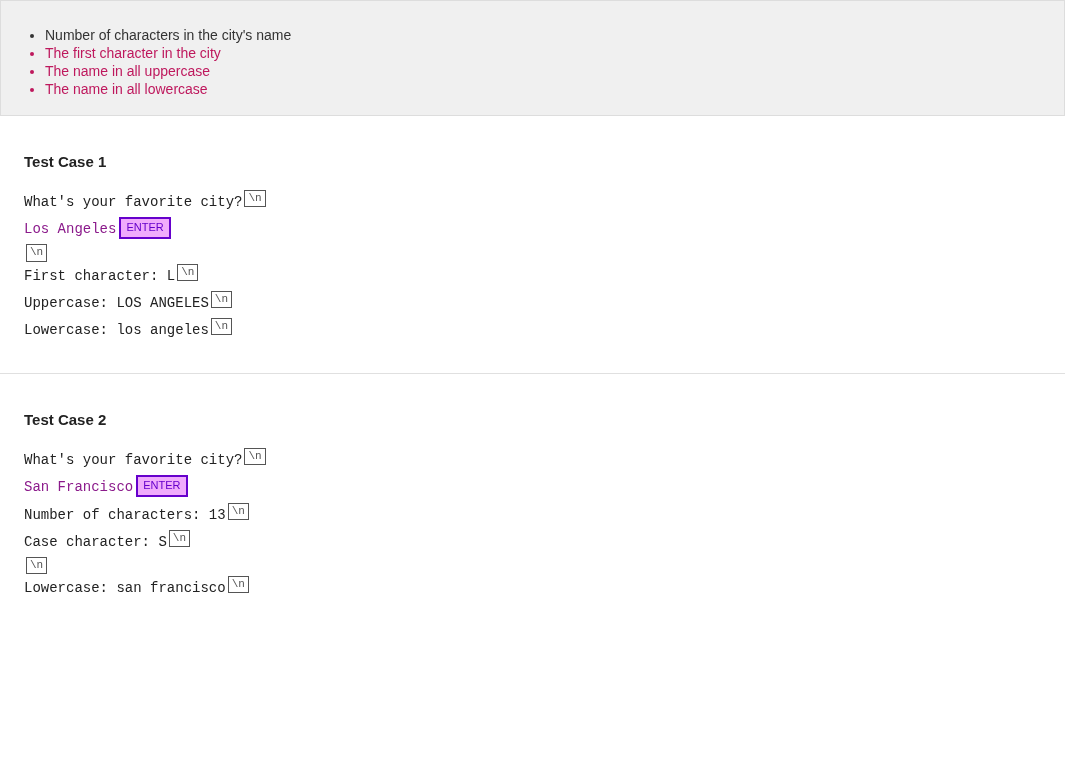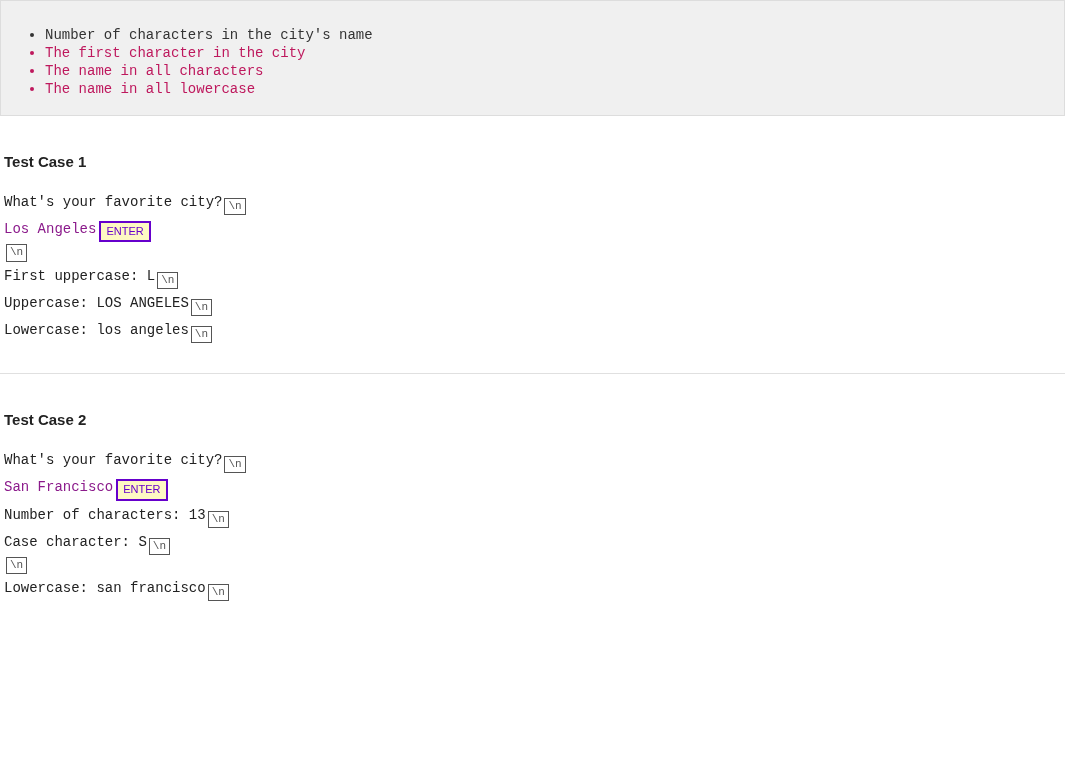--- a/index.html
+++ b/index.html
@@ -10,21 +10,20 @@
       background: #fff;
       color: #333;
       padding: 0;
     }
 
     .problem-box {
       background: #f0f0f0;
       border: 1px solid #ddd;
       padding: 16px 20px;
       margin-bottom: 20px;
-      font-family: Liberation Mono, monospace;
     }
 
     .problem-points {
       font-weight: bold;
       font-size: 15px;
       color: #222;
       margin-bottom: 4px;
     }
 
     .problem-desc {
@@ -42,42 +41,42 @@
       margin-bottom: 2px;
       font-size: 14px;
       color: #be185d;
     }
 
     .problem-list li:first-child {
       color: #333;
     }
 
     .section {
-      padding: 0 4px;
+      padding: 0 24px;
       margin-bottom: 30px;
       margin-top: 37px;
     }
 
     .test-case-title {
       font-weight: bold;
       font-size: 15px;
       color: #222;
       margin-bottom: 20px;
       margin-top: 10px;
     }
 
     .output-block {
       font-family: 'Courier New', Courier, monospace;
       font-size: 14px;
       line-height: 1.8;
     }
 
     .output-line {
       display: flex;
-      align-items: flex-end;
+      align-items: flex-start;
       flex-wrap: wrap;
       margin-bottom: 2px;
     }
 
     .text-normal {
       color: #222;
     }
 
     .text-input {
       color: #8b1a8b;
@@ -95,21 +94,21 @@
       padding: 1px 3px;
       margin-left: 2px;
       line-height: 1.2;
     }
 
     .enter-badge {
       display: inline-flex;
       align-items: center;
       justify-content: center;
       border: 2px solid #6600cc;
-      background: #fef9c3;
+      background: #f0abfc;
       color: #6600cc;
       font-size: 11px;
       font-family: Arial, sans-serif;
       font-weight: normal;
       padding: 1px 5px;
       margin-left: 3px;
       line-height: 1.4;
     }
 
     .divider {
@@ -120,42 +119,42 @@
   </style>
 </head>
 <body>
 
 <div class="problem-box">
   <div class="problem-points"></div>
   <div class="problem-desc"></div>
   <ul class="problem-list">
   <li>Number of characters in the city's name</li>
       <li>The first character in the city</li>
-      <li>The name in all characters</li>
+      <li>The name in all uppercase</li>
       <li>The name in all lowercase</li>
     </ul>
 </div>
 
 <div>
 <div class="section">
       <div class="test-case-title">Test Case 1</div>
       <div class="output-block">
         <div class="output-line">
           <span class="text-normal">What's your favorite city? </span>
           <span class="newline-badge">\n</span>
         </div>
         <div class="output-line">
           <span class="text-input">Los Angeles</span>
           <span class="enter-badge">ENTER</span>
         </div>
         <div class="output-line">
           <span class="newline-badge">\n</span>
         </div>
         <div class="output-line">
-          <span class="text-normal">First uppercase: L</span>
+          <span class="text-normal">First character: L</span>
           <span class="newline-badge">\n</span>
         </div>
         <div class="output-line">
           <span class="text-normal">Uppercase: LOS ANGELES</span>
           <span class="newline-badge">\n</span>
         </div>
         <div class="output-line">
           <span class="text-normal">Lowercase: los angeles</span>
           <span class="newline-badge">\n</span>
         </div>

